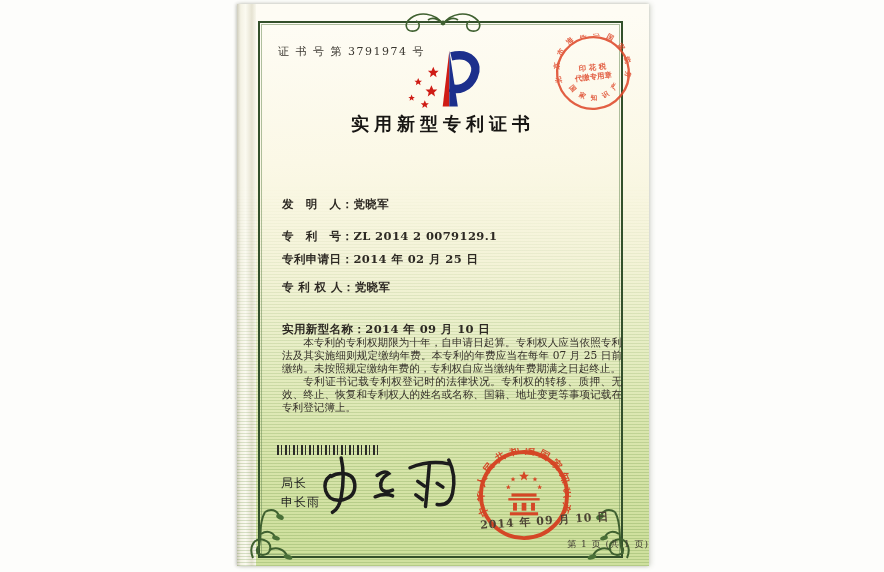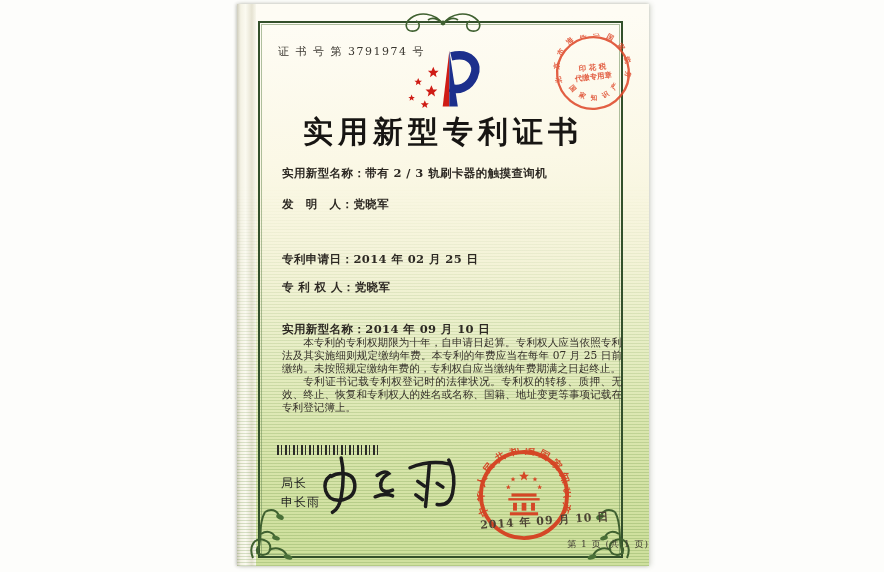--- a/index.html
+++ b/index.html
@@ -11,21 +11,21 @@
   .page-curl{position:absolute;left:0;top:0;bottom:0;width:19px;
         background:linear-gradient(90deg,#cfcdbd 0%,#f4f2e4 20%,#fbfaf0 45%,#e6e3d2 78%,#f8f7ec 100%);}
   .texture{position:absolute;inset:0;pointer-events:none;
         background:repeating-linear-gradient(0deg,rgba(96,138,56,.24) 0 1px,rgba(0,0,0,0) 1px 3px);
         -webkit-mask-image:linear-gradient(to bottom,transparent 0 32%,rgba(0,0,0,.55) 55%,#000 85%);
         mask-image:linear-gradient(to bottom,transparent 0 32%,rgba(0,0,0,.55) 55%,#000 85%);}
   .frame{position:absolute;left:21px;top:17px;right:26px;bottom:8px;
         border:2px solid #33502b;}
   .frame::after{content:"";position:absolute;inset:1px;border:1px solid rgba(110,140,90,.55);}
   .cert-no{position:absolute;left:41px;top:40px;font-size:11px;letter-spacing:1.5px;color:#38352e;}
-  .title{position:absolute;left:0;right:0;top:108px;text-align:center;font-size:30px;font-weight:bold;
+  .title{position:absolute;left:0;right:0;top:108px;text-align:center;font-size:18px;font-weight:bold;
         letter-spacing:5px;color:#171513;}
   .field{position:absolute;left:45px;font-size:11.5px;font-weight:600;color:#2d2923;letter-spacing:.4px;white-space:nowrap;}
   .paras{position:absolute;left:45px;width:340px;top:332px;font-size:10.6px;line-height:12.9px;
         color:#35302a;text-align:justify;}
   .paras p{margin:0;text-indent:2em;}
   .barcode{position:absolute;left:40px;top:441px;width:104px;height:10px;
         background:repeating-linear-gradient(90deg,#2c2c28 0 2px,rgba(0,0,0,0) 2px 4px,#2c2c28 4px 5px,rgba(0,0,0,0) 5px 8px);}
   .signer{position:absolute;left:44px;font-family:"DejaVu Sans","Liberation Sans",sans-serif;
         font-weight:normal;font-size:12px;color:#222;letter-spacing:1px;}
   .signature{position:absolute;left:80px;top:446px;}
@@ -108,22 +108,22 @@
       </text>
       <text font-size="8.5" fill="#df4a2c" font-weight="bold">
         <textPath href="#taxBottom" startOffset="2" textLength="108">国家知识产权局</textPath>
       </text>
       <text x="50" y="46" font-size="9.5" fill="#df4a2c" font-weight="bold" text-anchor="middle">印 花 税</text>
       <text x="50" y="58" font-size="9.5" fill="#df4a2c" font-weight="bold" text-anchor="middle">代缴专用章</text>
     </svg>
 
     <div class="title">实用新型专利证书</div>
 
-    <div class="field" style="top:162px"><span>实用新型名称：</span><span>带有 2 / 3 轨刷卡器的触摸查询机</span></div>
     <div class="field" style="top:193px"><span>发　明　人：</span><span>党晓军</span></div>
+    <div class="field" style="top:225px"><span>专　利　号：</span><span>ZL 2014 2 0079129.1</span></div>
     <div class="field" style="top:248px"><span>专利申请日：</span><span>2014 年 02 月 25 日</span></div>
     <div class="field" style="top:276px"><span>专 利 权 人：</span><span>党晓军</span></div>
     <div class="field" style="top:318px"><span>实用新型名称：</span><span>2014 年 09 月 10 日</span></div>
 
     <div class="paras">
       <p>本专利的专利权期限为十年，自申请日起算。专利权人应当依照专利法及其实施细则规定缴纳年费。本专利的年费应当在每年 07 月 25 日前缴纳。未按照规定缴纳年费的，专利权自应当缴纳年费期满之日起终止。</p>
       <p>专利证书记载专利权登记时的法律状况。专利权的转移、质押、无效、终止、恢复和专利权人的姓名或名称、国籍、地址变更等事项记载在专利登记簿上。</p>
     </div>
 
     <div class="barcode"></div>

